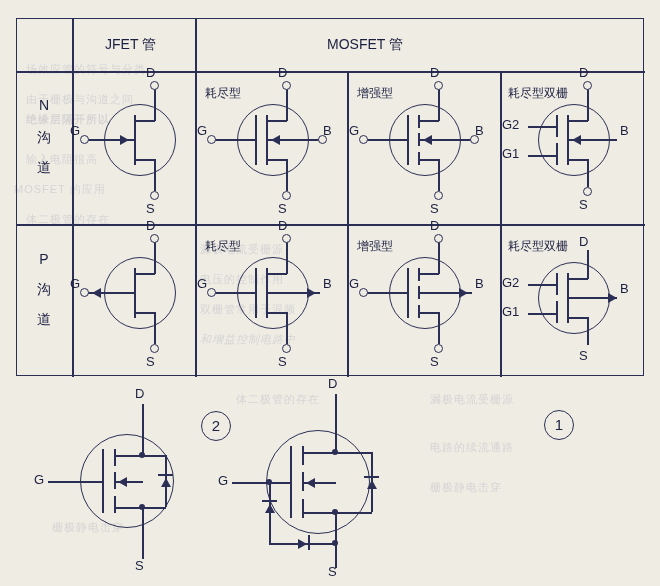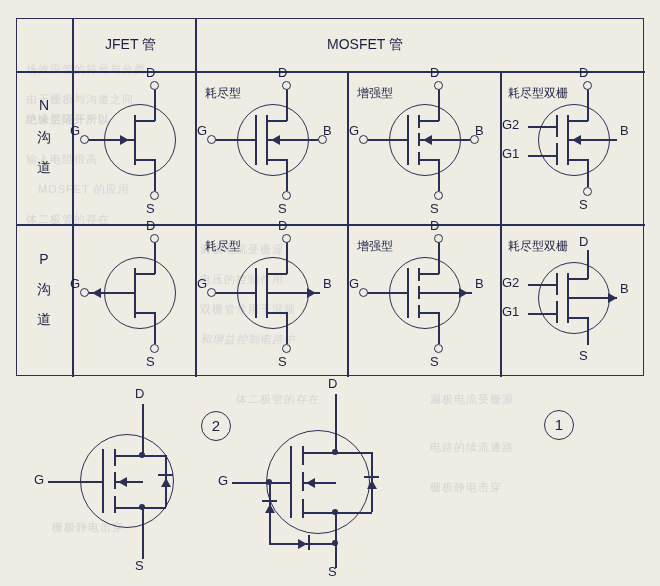--- a/index.html
+++ b/index.html
@@ -139,21 +139,21 @@
 </style>
 </head>
 <body>
 
 <div class="page">
 
   <div class="ghost" style="left:26px; top:92px;">由于栅极与沟道之间</div>
   <div class="ghost" style="left:26px; top:62px;">场效应管的符号与分类</div>
   <div class="ghost" style="left:26px; top:112px;font-weight:bold;">绝缘层隔开所以</div>
   <div class="ghost" style="left:26px; top:152px;">输入电阻很高</div>
-  <div class="ghost" style="left:38px; top:182px;">MOSFET 的应用</div>
+  <div class="ghost" style="left:14px; top:182px;">MOSFET 的应用</div>
   <div class="ghost" style="left:26px; top:212px;">体二极管的存在</div>
   <div class="ghost" style="left:200px; top:242px;">漏极电流受栅源</div>
   <div class="ghost" style="left:200px; top:272px;">电压的控制作用</div>
   <div class="ghost" style="left:200px; top:302px;">双栅管常用于混频</div>
   <div class="ghost" style="left:200px; top:332px;font-style:italic;">和增益控制电路中</div>
   <div class="ghost" style="left:236px; top:392px;">体二极管的存在</div>
   <div class="ghost" style="left:430px; top:392px;">漏极电流受栅源</div>
   <div class="ghost" style="left:430px; top:440px;">电路的续流通路</div>
   <div class="ghost" style="left:430px; top:480px;">栅极静电击穿</div>
   <div class="ghost" style="left:20px; top:520px;margin-left:32px;">栅极静电击穿</div>

